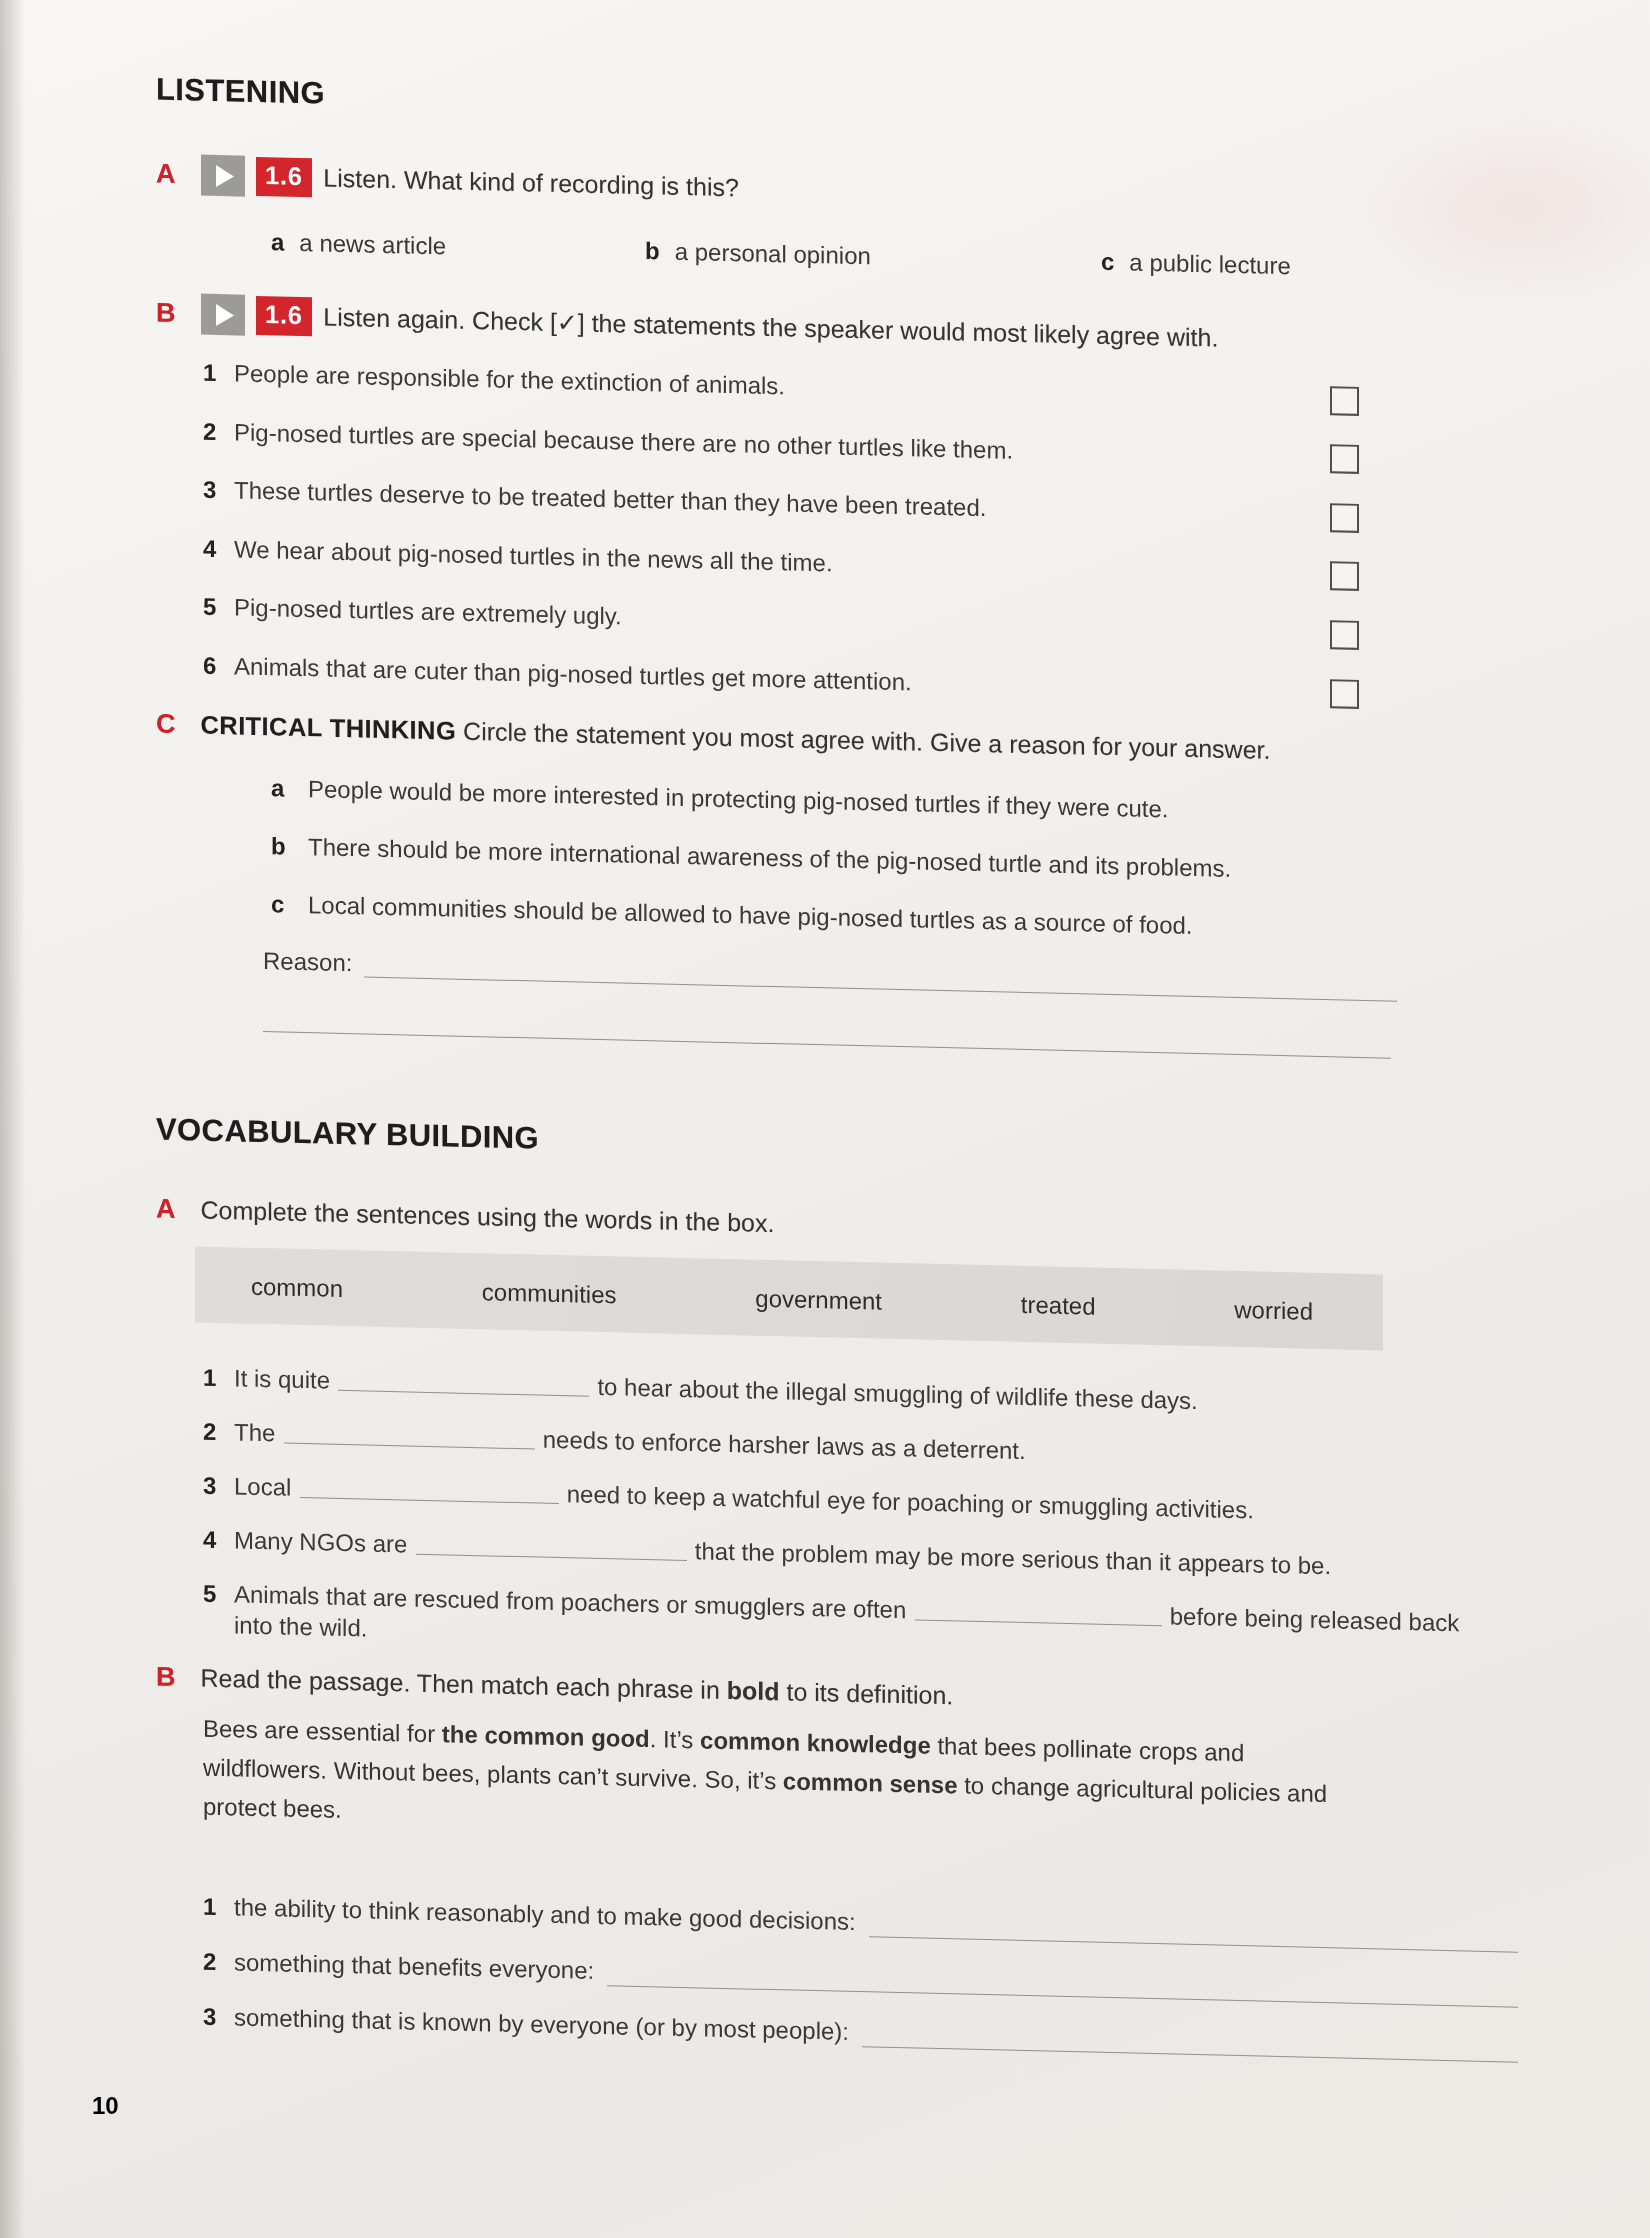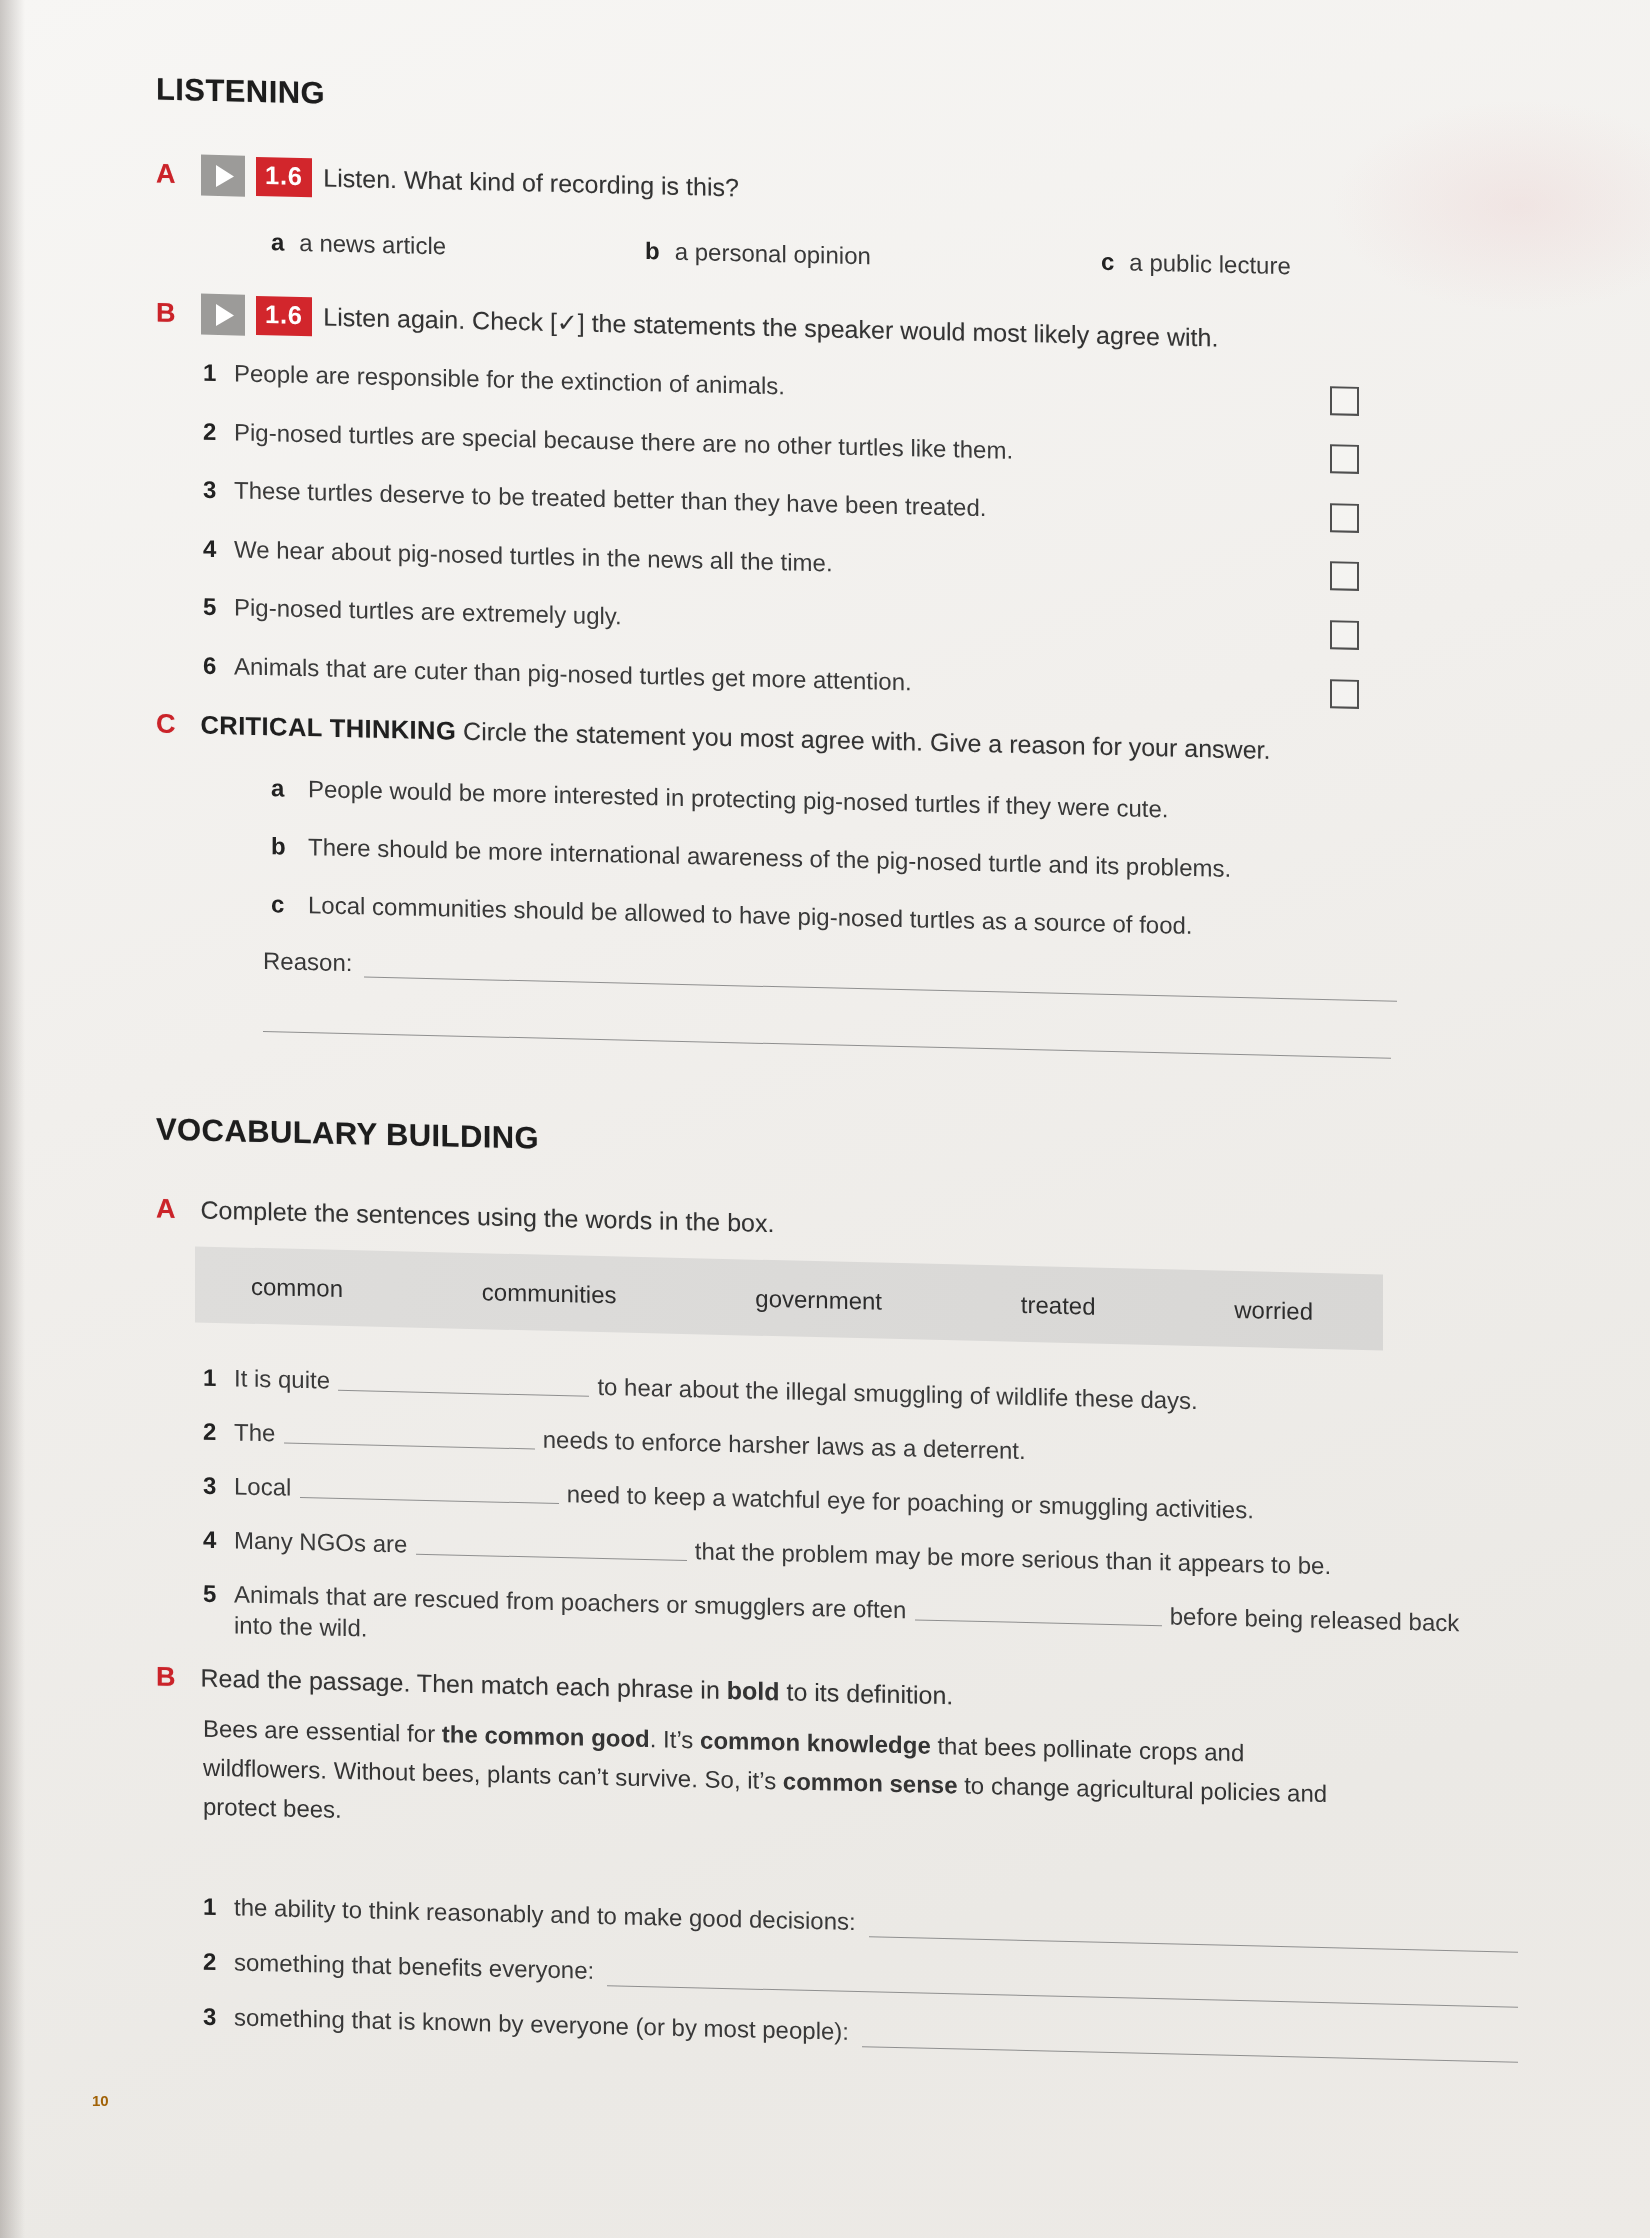--- a/index.html
+++ b/index.html
@@ -55,21 +55,21 @@
   .sentences{margin-top:39px;padding-left:113px;width:1282px;}
   .sent{display:flex;line-height:31px;margin-bottom:23px;font-size:24px;}
   .sent .num{font-weight:bold;width:31px;flex:none;color:#222;}
   .sent .body{color:#3a3a3a;}
   .blank{display:inline-block;border-bottom:1.6px solid #8f8f8f;height:21.4px;vertical-align:baseline;margin:0 8.2px -1.6px 8.2px;}
   .passage{margin-top:15px;margin-left:113px;width:1151px;font-size:24px;line-height:39px;color:#343434;}
   .definitions{margin-top:66px;padding-left:113px;width:1315px;}
   .def-row{display:flex;align-items:flex-end;line-height:30px;margin-bottom:25px;font-size:24px;}
   .def-row .num{font-weight:bold;width:31px;flex:none;color:#222;}
   .def-row .line{flex:1;border-bottom:1.6px solid #8f8f8f;height:23px;margin-left:13px;min-width:131px;}
-  .page-num{position:absolute;left:92px;top:2092px;font-size:15px;font-weight:bold;color:#a16207;text-align:center;}
+  .page-num{position:absolute;left:92px;top:2092px;font-size:24px;font-weight:bold;color:#000000;text-align:center;}
 </style>
 </head>
 <body>
 
 <div class="content">
   <div class="pad">
     <h1>LISTENING</h1>
   </div>
 
   <div class="pad">

